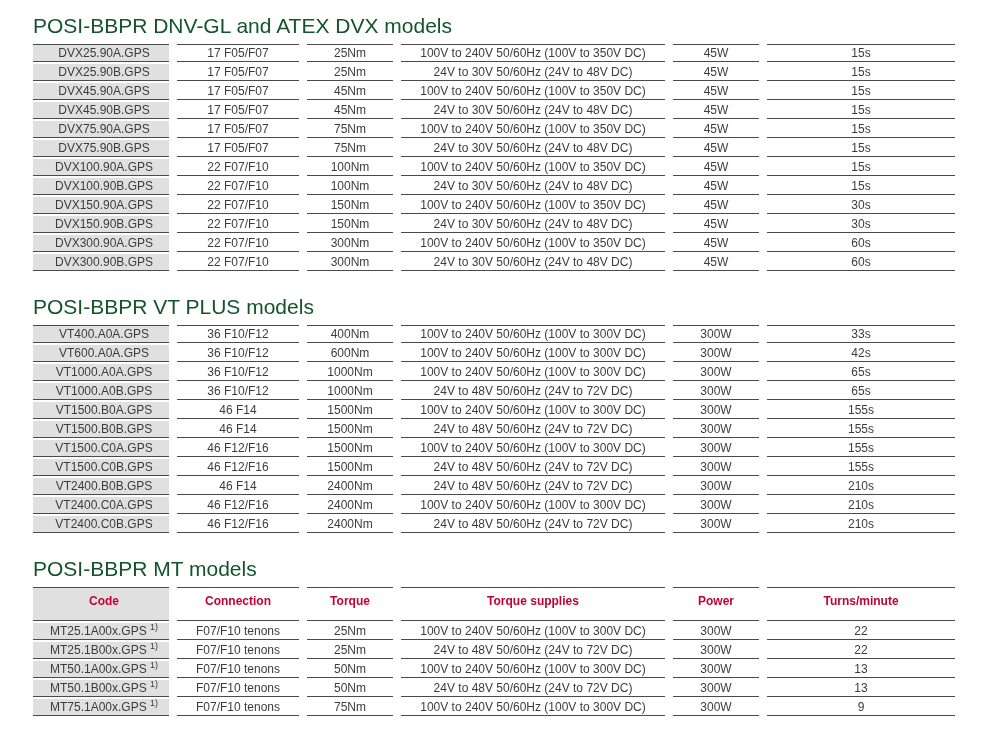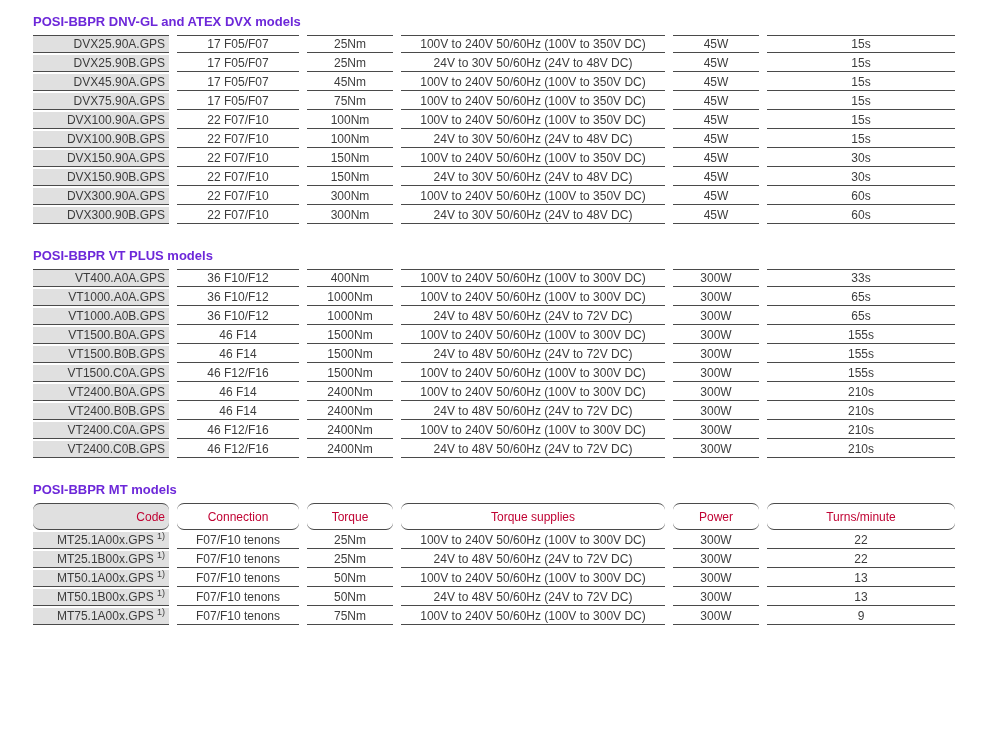--- a/index.html
+++ b/index.html
@@ -8,23 +8,23 @@
     width: 984px;
     height: 731px;
     background: #ffffff;
     overflow: hidden;
     font-family: "Liberation Sans", "DejaVu Sans", sans-serif;
   }
   .page { padding: 14px 18px 10px 25px; }
 
   .spec-section { margin-bottom: 22px; }
   .section-title {
-    font-size: 13px;
-    font-weight: bold;
-    color: #6d28d9;
+    font-size: 21px;
+    font-weight: normal;
+    color: #14532d;
     margin: 0 0 4px 8px;
   }
 
   table.spec-table {
     border-collapse: separate;
     border-spacing: 8px 2px;
     table-layout: fixed;
     margin: 0;
   }
   col.col-1 { width: 136px; }
@@ -39,34 +39,33 @@
     line-height: 14px;
     padding: 1px 4px;
     color: #3c3c3c;
     border-bottom: 1px solid var(--border, #4a4a4a);
     text-align: center;
     white-space: nowrap;
     overflow: hidden;
   }
   .spec-table td.code-cell, .spec-table th.code-cell {
     background: var(--cellgray, #e0e0e0);
-    text-align: right;
+    text-align: center;
     padding-left: 10px;
   }
   
   .spec-table.no-head tbody tr:first-child td,
   .spec-table thead th {
     border-top: 1px solid var(--border, #4a4a4a);
   }
   .spec-table thead th {
     color: var(--accent, #c00333);
-    font-weight: normal;
+    font-weight: bold;
     padding-top: 6px;
-    padding-bottom: 5px;
-    border-radius: 7px;
+    padding-bottom: 12px;
   }
   sup.fn-mark {
     font-size: 9px;
     line-height: 0;
     color: #3c3c3c;
   }
 </style>
 </head>
 <body>
 
@@ -102,24 +101,40 @@
           </tr>
           <tr>
             <td class="code-cell">DVX45.90A.GPS</td>
             <td>17 F05/F07</td>
             <td>45Nm</td>
             <td>100V to 240V 50/60Hz (100V to 350V DC)</td>
             <td>45W</td>
             <td>15s</td>
           </tr>
           <tr>
+            <td class="code-cell">DVX45.90B.GPS</td>
+            <td>17 F05/F07</td>
+            <td>45Nm</td>
+            <td>24V to 30V 50/60Hz (24V to 48V DC)</td>
+            <td>45W</td>
+            <td>15s</td>
+          </tr>
+          <tr>
             <td class="code-cell">DVX75.90A.GPS</td>
             <td>17 F05/F07</td>
             <td>75Nm</td>
             <td>100V to 240V 50/60Hz (100V to 350V DC)</td>
+            <td>45W</td>
+            <td>15s</td>
+          </tr>
+          <tr>
+            <td class="code-cell">DVX75.90B.GPS</td>
+            <td>17 F05/F07</td>
+            <td>75Nm</td>
+            <td>24V to 30V 50/60Hz (24V to 48V DC)</td>
             <td>45W</td>
             <td>15s</td>
           </tr>
           <tr>
             <td class="code-cell">DVX100.90A.GPS</td>
             <td>22 F07/F10</td>
             <td>100Nm</td>
             <td>100V to 240V 50/60Hz (100V to 350V DC)</td>
             <td>45W</td>
             <td>15s</td>
@@ -182,20 +197,28 @@
         <tbody>
           <tr>
             <td class="code-cell">VT400.A0A.GPS</td>
             <td>36 F10/F12</td>
             <td>400Nm</td>
             <td>100V to 240V 50/60Hz (100V to 300V DC)</td>
             <td>300W</td>
             <td>33s</td>
           </tr>
           <tr>
+            <td class="code-cell">VT600.A0A.GPS</td>
+            <td>36 F10/F12</td>
+            <td>600Nm</td>
+            <td>100V to 240V 50/60Hz (100V to 300V DC)</td>
+            <td>300W</td>
+            <td>42s</td>
+          </tr>
+          <tr>
             <td class="code-cell">VT1000.A0A.GPS</td>
             <td>36 F10/F12</td>
             <td>1000Nm</td>
             <td>100V to 240V 50/60Hz (100V to 300V DC)</td>
             <td>300W</td>
             <td>65s</td>
           </tr>
           <tr>
             <td class="code-cell">VT1000.A0B.GPS</td>
             <td>36 F10/F12</td>
@@ -222,26 +245,26 @@
           </tr>
           <tr>
             <td class="code-cell">VT1500.C0A.GPS</td>
             <td>46 F12/F16</td>
             <td>1500Nm</td>
             <td>100V to 240V 50/60Hz (100V to 300V DC)</td>
             <td>300W</td>
             <td>155s</td>
           </tr>
           <tr>
-            <td class="code-cell">VT2400.B0A.GPS</td>
-            <td>46 F14</td>
-            <td>2400Nm</td>
-            <td>100V to 240V 50/60Hz (100V to 300V DC)</td>
-            <td>300W</td>
-            <td>210s</td>
+            <td class="code-cell">VT1500.C0B.GPS</td>
+            <td>46 F12/F16</td>
+            <td>1500Nm</td>
+            <td>24V to 48V 50/60Hz (24V to 72V DC)</td>
+            <td>300W</td>
+            <td>155s</td>
           </tr>
           <tr>
             <td class="code-cell">VT2400.B0B.GPS</td>
             <td>46 F14</td>
             <td>2400Nm</td>
             <td>24V to 48V 50/60Hz (24V to 72V DC)</td>
             <td>300W</td>
             <td>210s</td>
           </tr>
           <tr>

